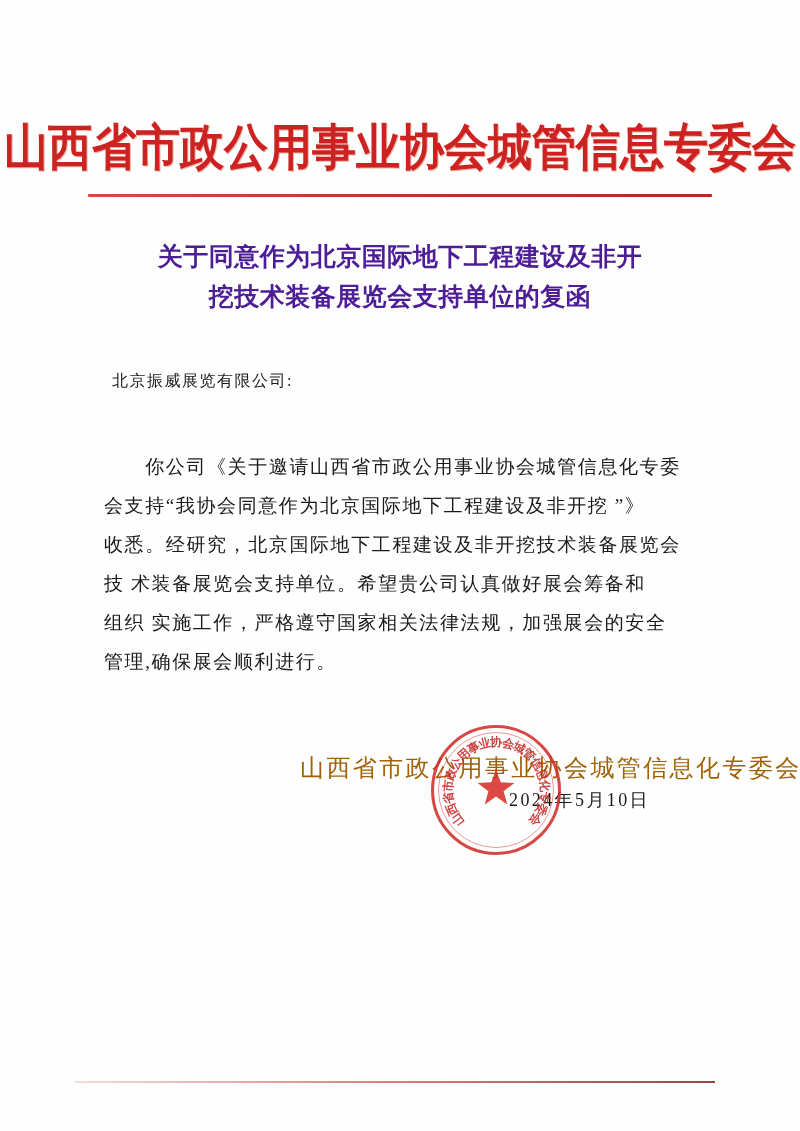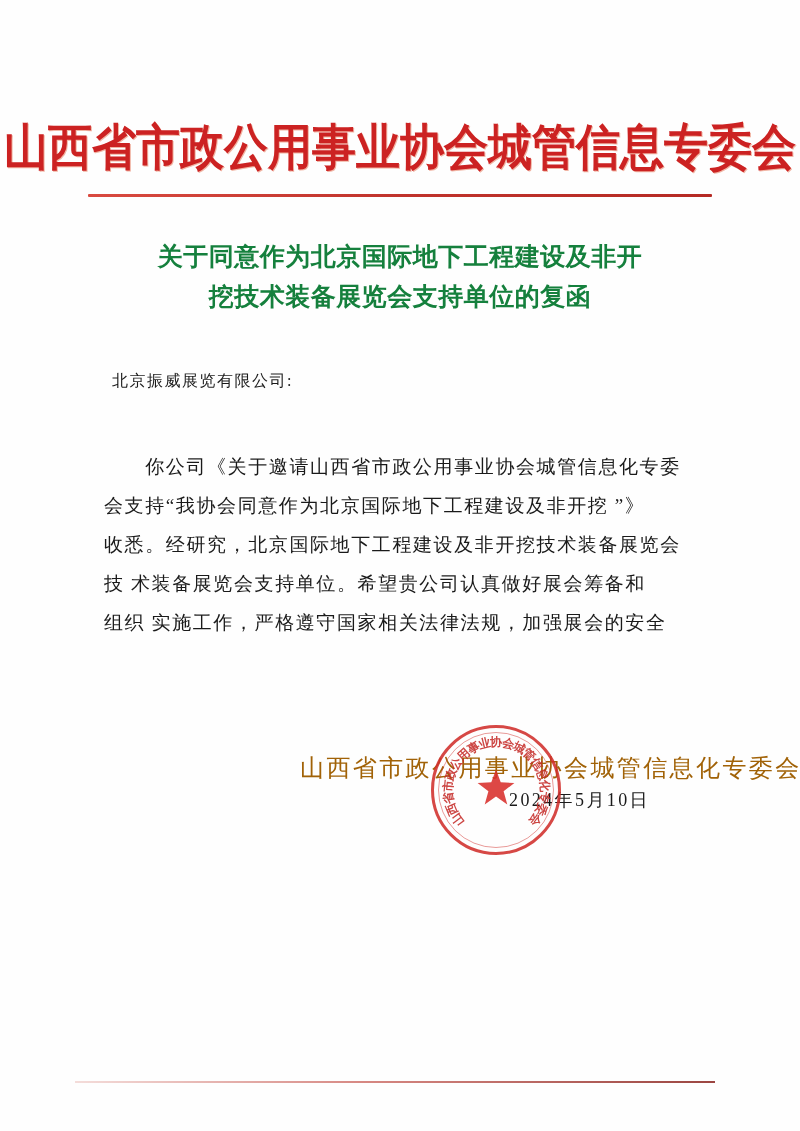--- a/index.html
+++ b/index.html
@@ -56,21 +56,21 @@
   .doc-title {
     position: absolute;
     left: 108px;
     width: 584px;
     top: 236px;
     text-align: center;
     font-family: "Liberation Sans", "DejaVu Sans", sans-serif;
     font-weight: bold;
     font-size: 25px;
     line-height: 40px;
-    color: #15803d;
+    color: #4c1d95;
     letter-spacing: 0.5px;
   }
   .doc-title .tl {
     display: block;
   }
 
   
   .recipient {
     position: absolute;
     left: 112px;
@@ -199,20 +199,21 @@
   </div>
 
   <div class="recipient">北京振威展览有限公司:</div>
 
   <div class="body-text">
     <div class="body-line">　　你公司《关于邀请山西省市政公用事业协会城管信息化专委</div>
     <div class="body-line">会支持“我协会同意作为北京国际地下工程建设及非开挖 ”》</div>
     <div class="body-line">收悉。经研究，北京国际地下工程建设及非开挖技术装备展览会</div>
     <div class="body-line">技 术装备展览会支持单位。希望贵公司认真做好展会筹备和</div>
     <div class="body-line">组织 实施工作，严格遵守国家相关法律法规，加强展会的安全</div>
+    <div class="body-line">管理,确保展会顺利进行。</div>
   </div>
 
   <div class="signature">
     <div class="sig-org">山西省市政公用事业协会城管信息化专委会</div>
     <div class="sig-date">2024年5月10日</div>
   </div>
 
   <div class="seal">
     <div class="seal-inner-ring"></div>
     <div class="seal-ring-text" id="seal-ring-text">

